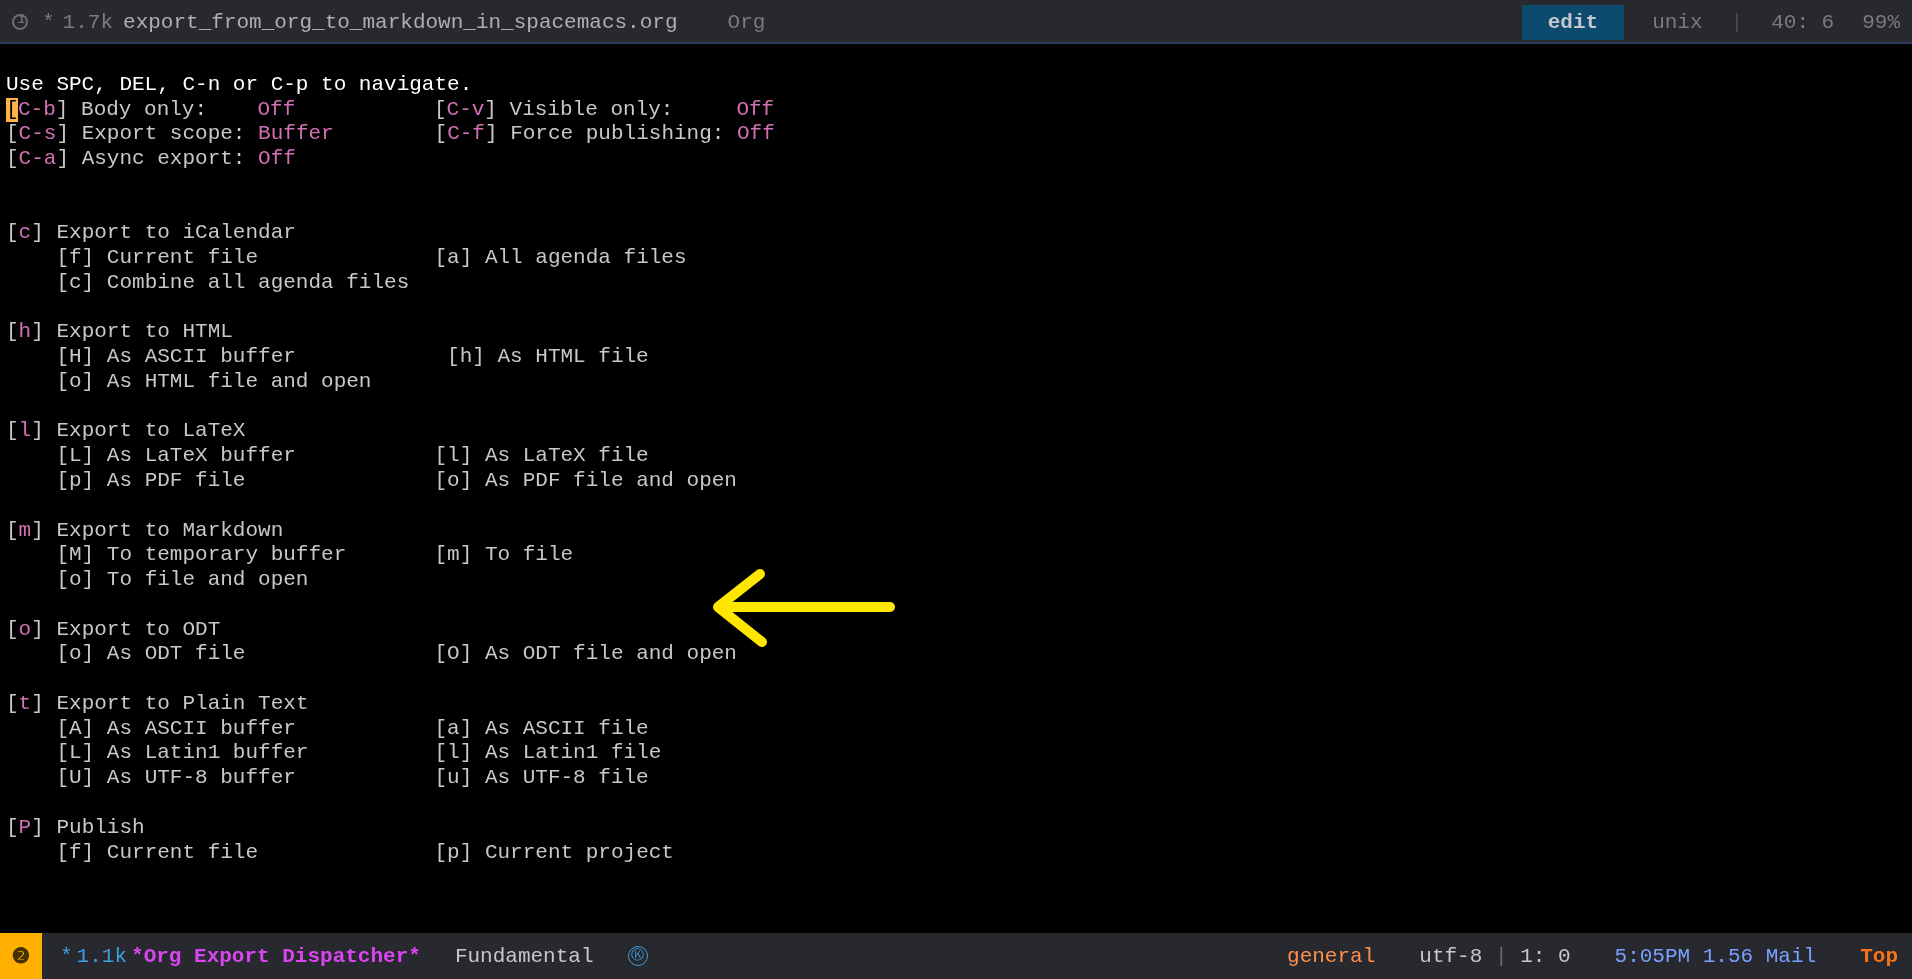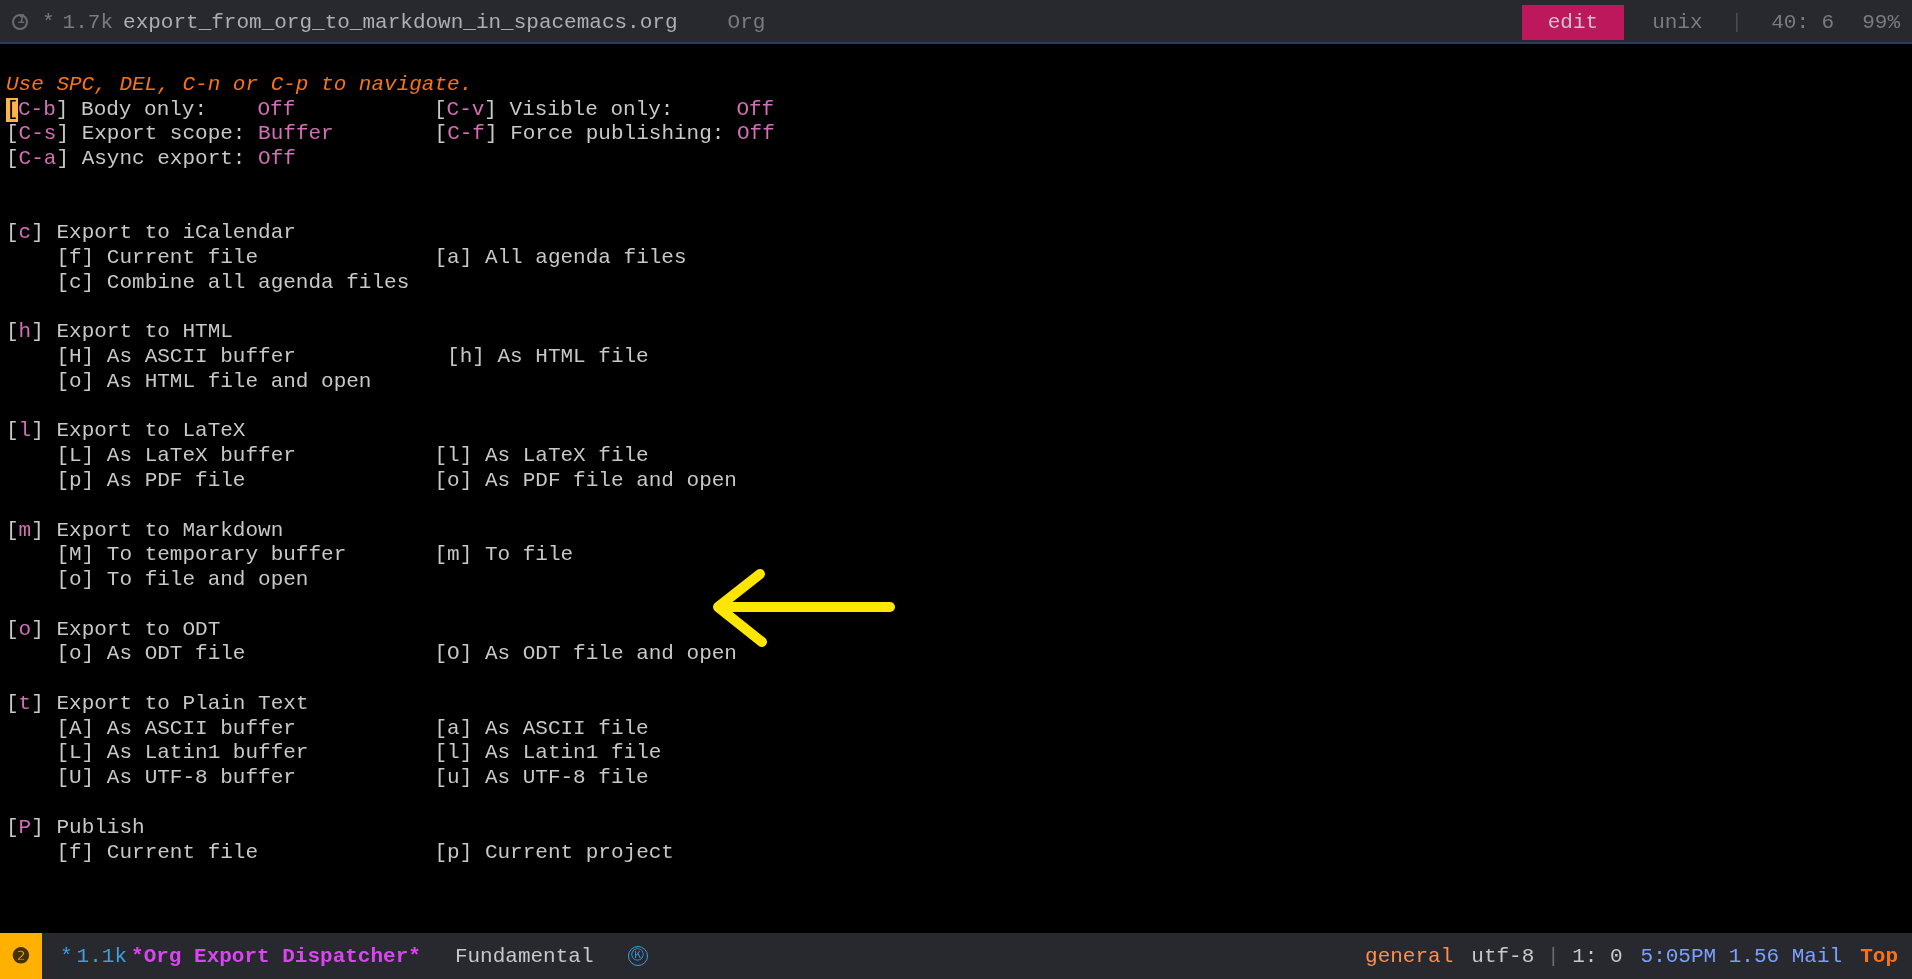--- a/index.html
+++ b/index.html
@@ -53,37 +53,38 @@
     .header .filename { color:#aeadb5; font-weight: 500; }
     .header .mode-major { color:#7a7a82; margin-left: 50px; }
     .header-right {
       margin-left: auto;
       display:flex;
       align-items:center;
       gap: 28px;
       color:#7a7a82;
     }
     .header-right .edit-box {
-      background:#be185d;
+      background:#0c4a6e;
       padding: 6px 26px;
       color:#c5c5cf;
+      font-weight:bold;
     }
     .header-right .sep { color:#4a4a52; }
 
     
     .buffer {
       background:#000;
       padding: 4px 6px 0 6px;
       white-space: pre;
       line-height: 1.18;
       height: calc(100% - 44px - 46px);
       overflow:hidden;
       position:relative;
     }
-    .navline { color:#f97316;font-style:italic; }
+    .navline { color:#ffffff; }
     .key { color:#d36fb5; }
     .val { color:#d36fb5; }
     .txt { color:#c8c8c8; }
     .cursor {
       display:inline-block;
       width:12px;
       background:#ffb347;
       color:#000;
     }
 
@@ -128,21 +129,21 @@
       color:#3aa0e0;
       font-size:13px;
       text-align:center;
       line-height:18px;
       margin-left: 34px;
     }
     .modeline .right {
       margin-left:auto;
       display:flex;
       align-items:center;
-      gap: 18px;
+      gap: 44px;
     }
     .modeline .general { color:#ff8f4a; }
     .modeline .encoding { color:#c8c8c8; }
     .modeline .sepbar { color:#6a6a72; }
     .modeline .time { color:#7aa0ff; }
     .modeline .top { color:#f97316; font-weight:600; }
 
     
     .scroll-track {
       position:absolute;

